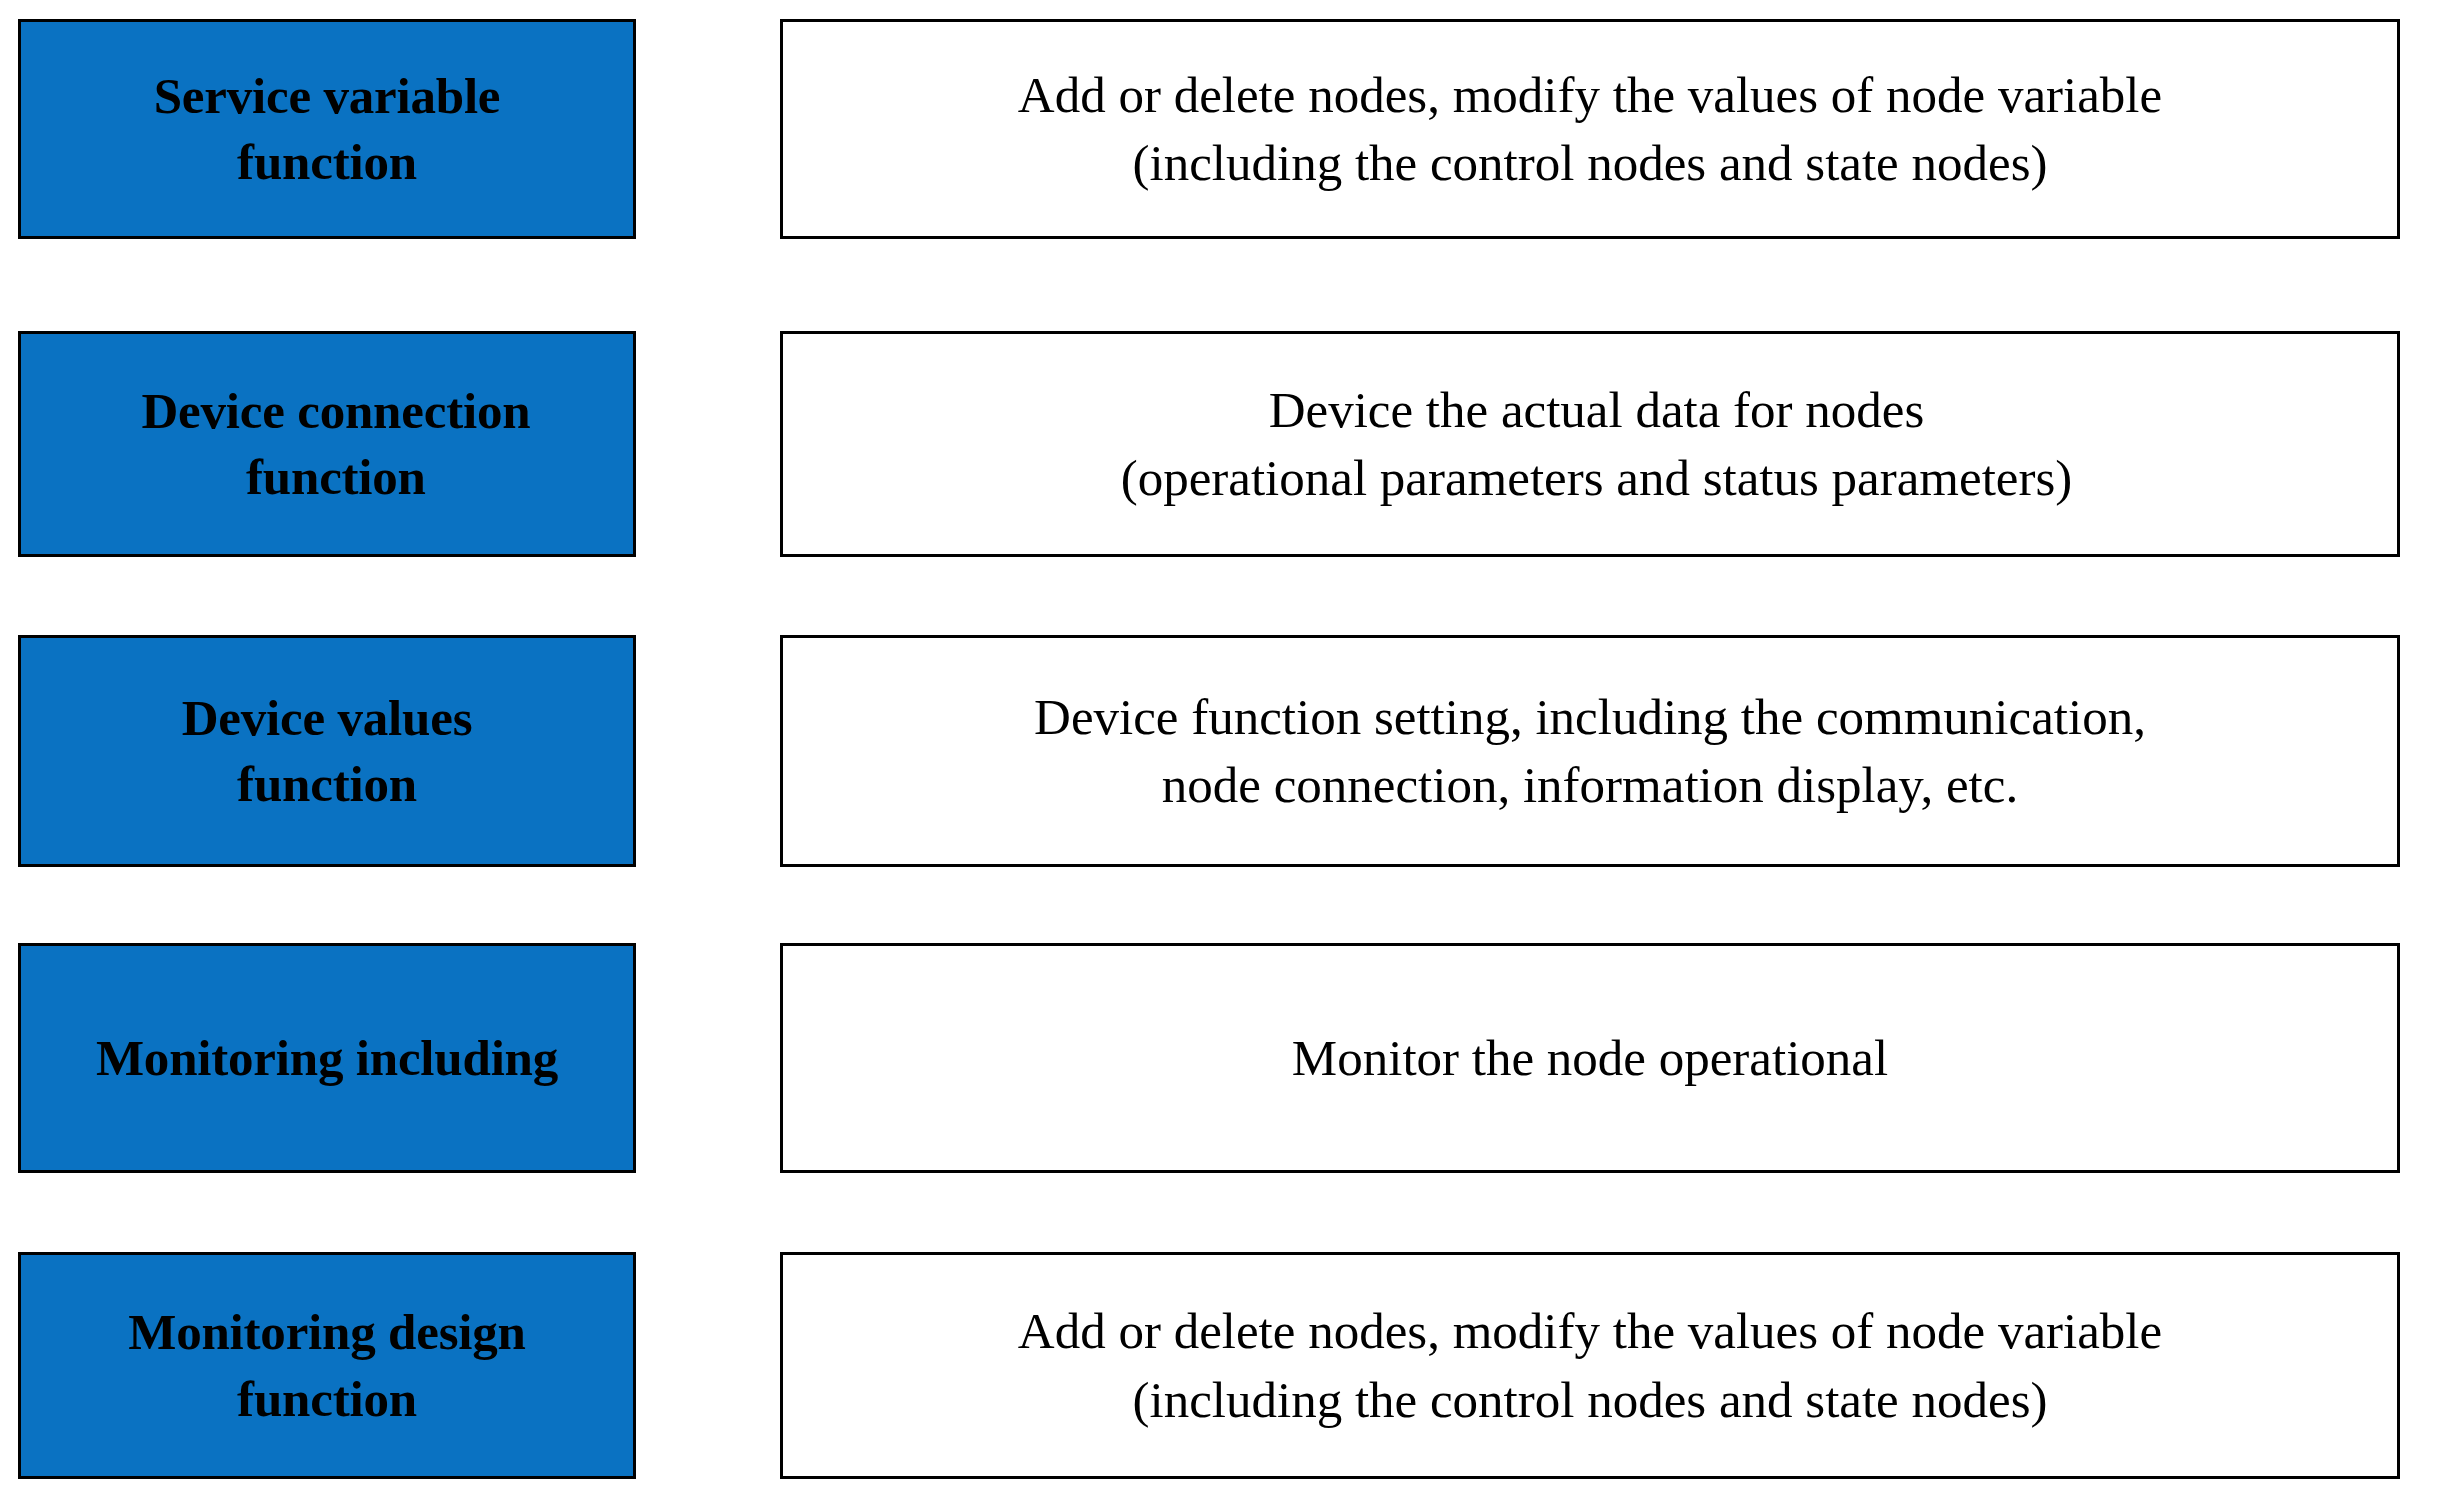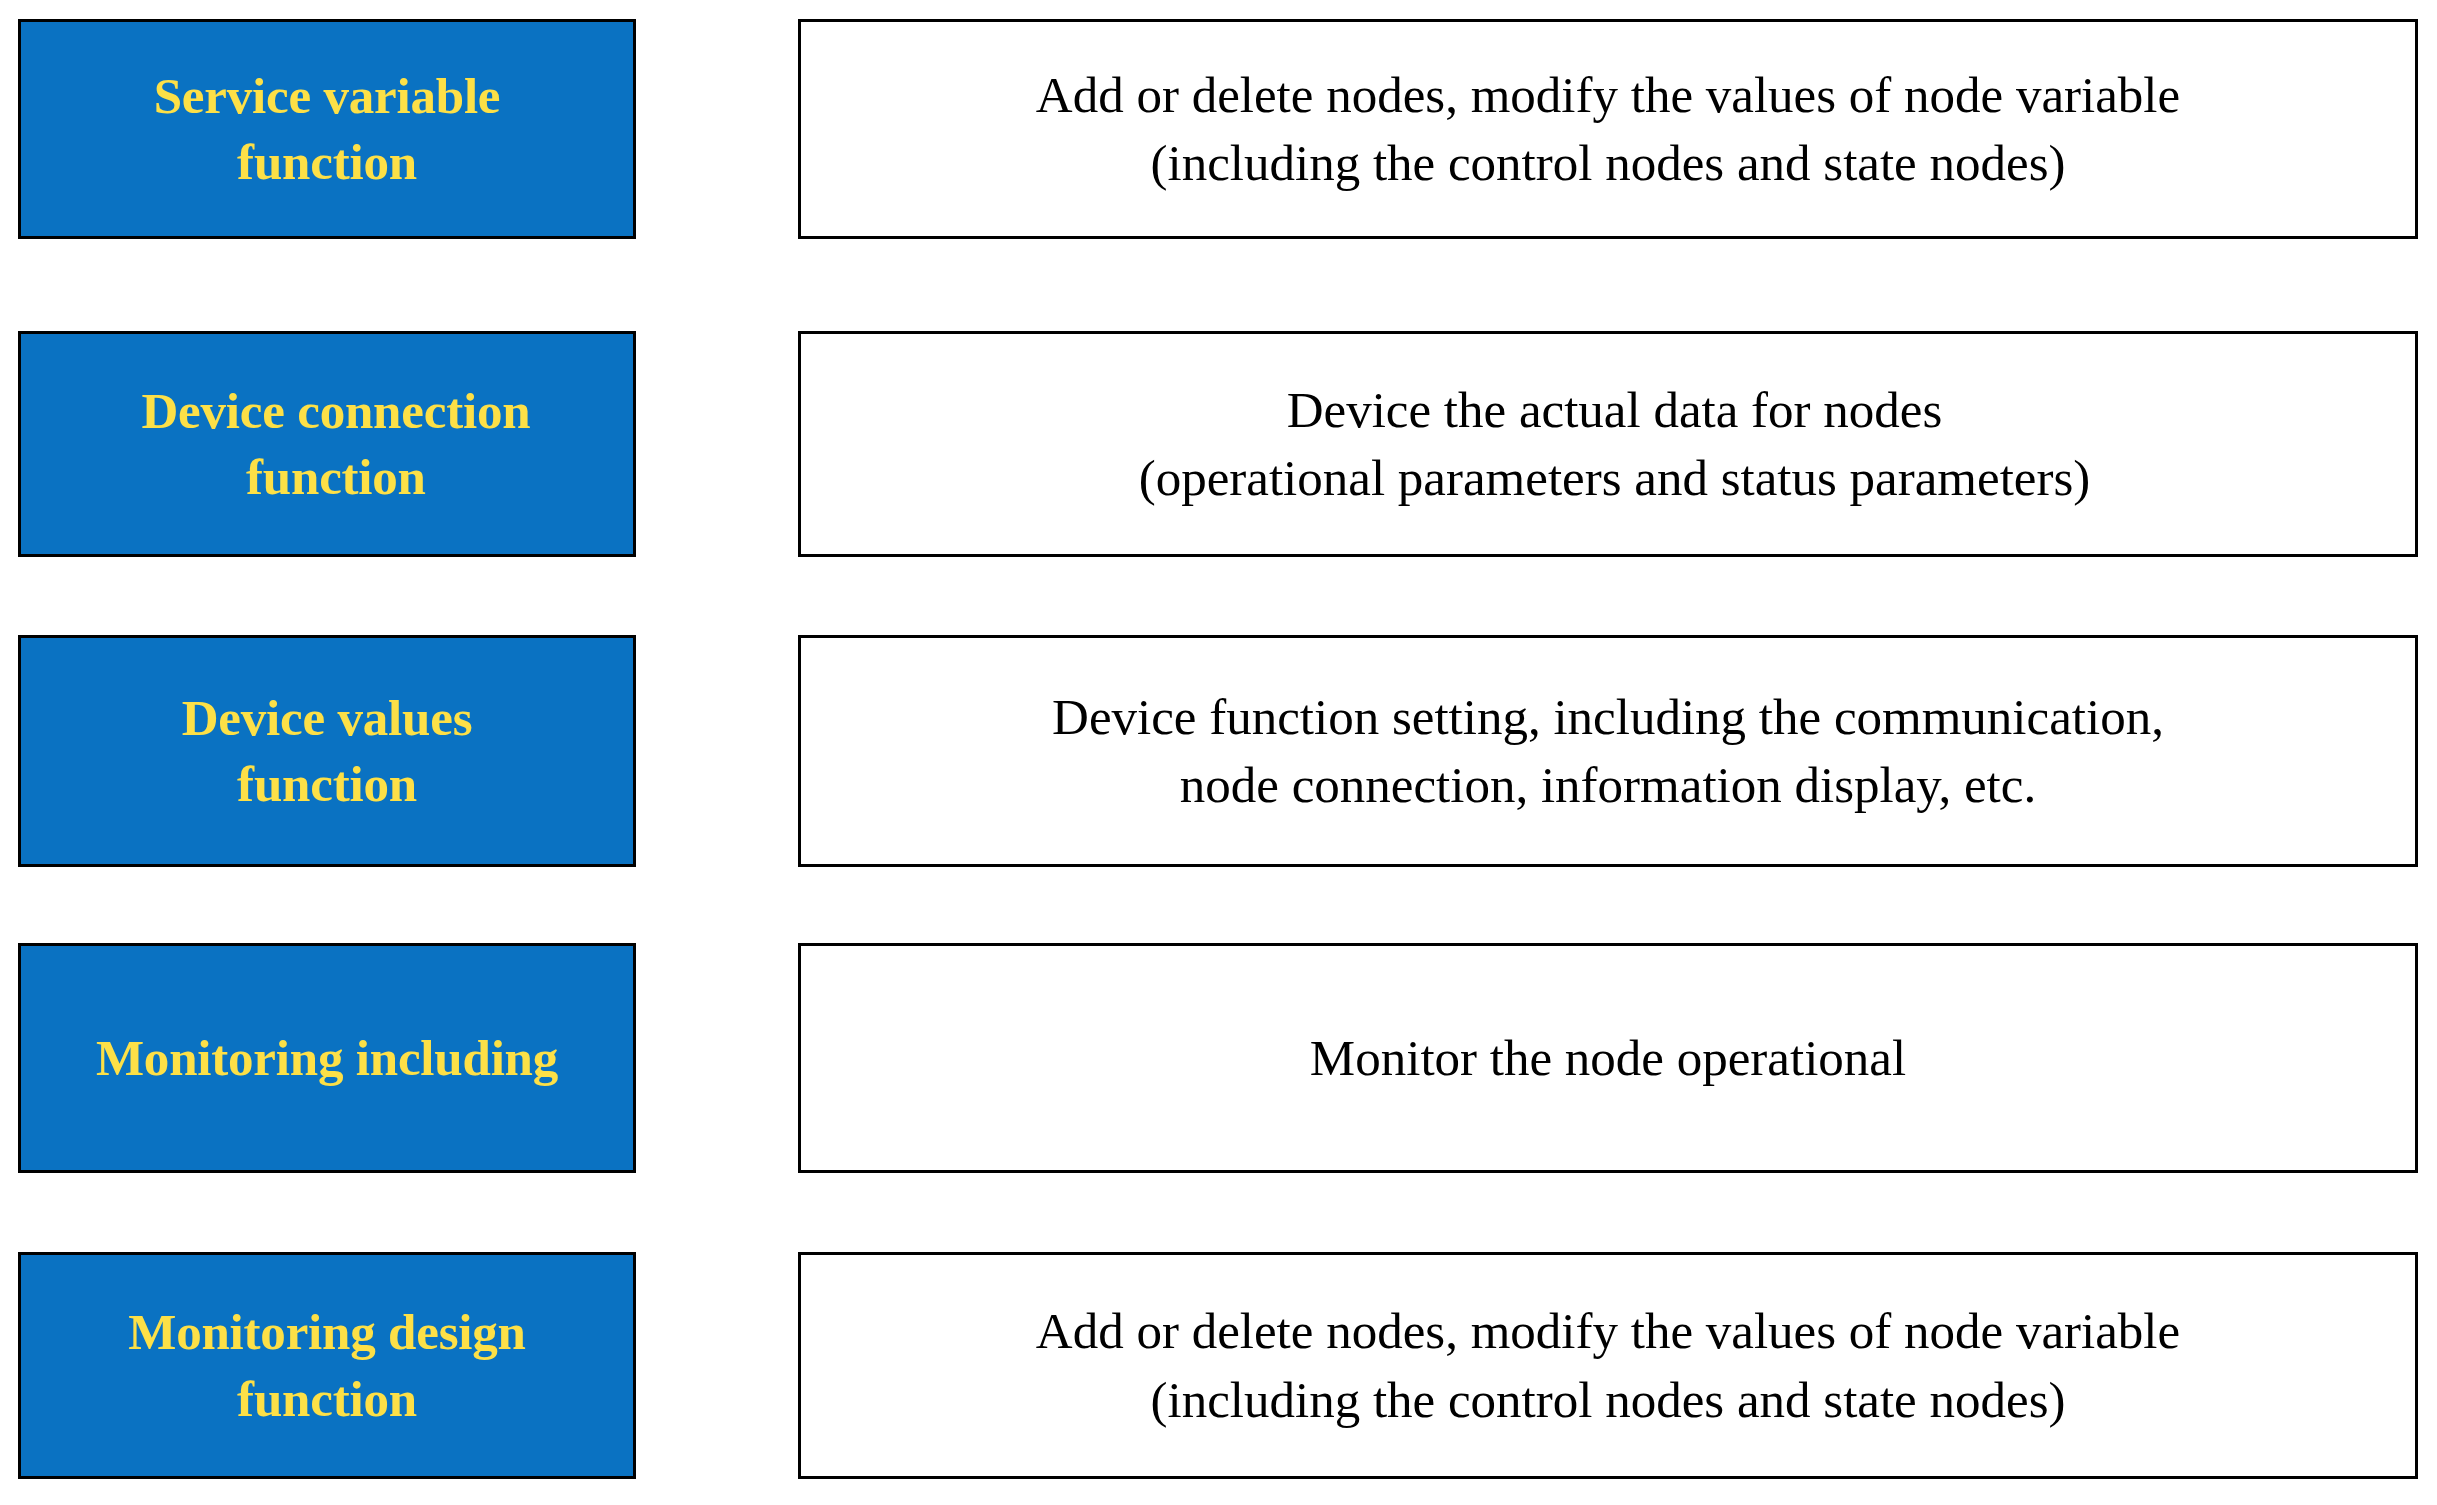--- a/index.html
+++ b/index.html
@@ -25,34 +25,34 @@
     width: 2438px;
     display: block;
   }
   .label-box {
     position: absolute;
     left: 18px;
     width: 618px;
     box-sizing: border-box;
     background: #0A72C2;
     border: 3.3px solid #000000;
-    color: #fde047;
+    color: #000000;
     font-weight: bold;
     font-size: 51px;
     line-height: 1.30;
     text-align: center;
     display: flex;
     align-items: center;
     justify-content: center;
     padding: 0 8.2px;
     letter-spacing: -0.2px;
   }
   .desc-box {
     position: absolute;
-    left: 798px;
+    left: 780px;
     width: 1620px;
     box-sizing: border-box;
     background: #ffffff;
     border: 3.3px solid #000000;
     color: #000000;
     font-weight: normal;
     font-size: 51px;
     line-height: 1.34;
     text-align: center;
     display: flex;

